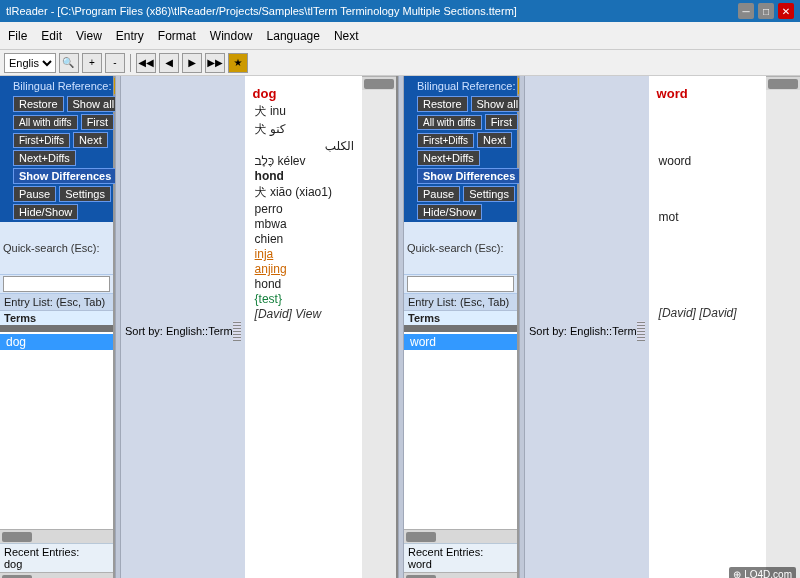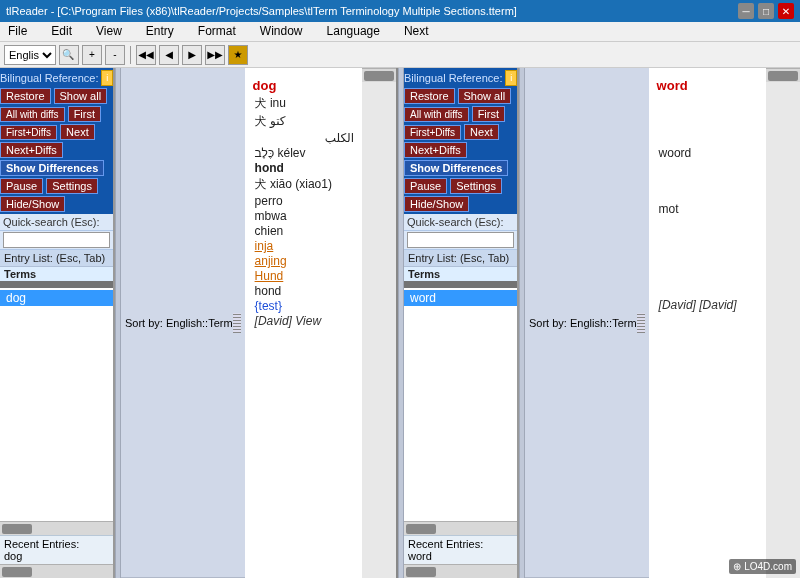--- a/index.html
+++ b/index.html
@@ -35,25 +35,26 @@
       font-size: 10px;
       cursor: pointer;
       display: flex;
       align-items: center;
       justify-content: center;
       border-radius: 2px;
     }
     
     .menu-bar {
       background: #f0f0f0;
-      height: 20px;
-      display: flex;
+      height: 28px;
+      display: flex;
+      align-items: center;
       border-bottom: 1px solid #ccc;
       padding: 0 2px;
-      gap: 12px;
+      gap: 2px;
     }
     .menu-item {
       padding: 2px 6px;
       cursor: pointer;
       font-size: 12px;
     }
     
     .toolbar {
       background: #f0f0f0;
       height: 26px;
@@ -93,32 +94,32 @@
       border-right: 2px solid #999;
     }
     .panel-left {
       width: 115px;
       min-width: 115px;
     }
     
     .panel-toolbar {
       background: #1155aa;
       color: white;
-      padding: 2px 0;
+      padding: 2px 13px;
     }
     .panel-toolbar-row {
       display: flex;
       align-items: center;
       gap: 3px;
       flex-wrap: nowrap;
       margin-bottom: 2px;
     }
     .panel-toolbar-row:last-child { margin-bottom: 0; }
     .pt-btn {
-      background: #7f1d1d;
+      background: #404040;
       color: white;
       border: 1px solid #6699ee;
       padding: 1px 5px;
       font-size: 11px;
       cursor: pointer;
       white-space: nowrap;
     }
     .pt-btn-bold {
       font-weight: bold;
       background: #2255aa;
@@ -135,21 +136,21 @@
       border: 1px solid #cc9900;
       display: flex;
       align-items: center;
       justify-content: center;
       font-size: 9px;
       cursor: pointer;
     }
     
     .quick-search-row {
       background: #dce8f8;
-      padding: 2px 3px;
+      padding: 20px 3px;
       display: flex;
       align-items: center;
       gap: 3px;
       border-bottom: 1px solid #b0c8e8;
     }
     .qs-label {
       font-size: 11px;
       color: #333;
       white-space: nowrap;
     }
@@ -221,21 +222,21 @@
     }
     .content-line {
       font-size: 12px;
       color: #222;
       margin: 1px 0;
       padding-left: 2px;
     }
     .content-line.orange { color: #cc6600; text-decoration: underline; }
     .content-line.bold { font-weight: bold; }
     .content-line.italic { font-style: italic; color: #333; }
-    .content-line.test { color: #1d4ed8; }
+    .content-line.test { color: #15803d; }
     
     .h-scroll {
       height: 14px;
       background: #d8d8d8;
       border-top: 1px solid #b0b0b0;
       display: flex;
       align-items: center;
     }
     .h-scroll-thumb {
       width: 30px;
@@ -394,21 +395,20 @@
       <div class="content-line">犬 کتو</div>
       <div class="content-line" style="direction:rtl;">الکلب</div>
       <div class="content-line">כֶּלֶב kélev</div>
       <div class="content-line bold">hond</div>
       <div class="content-line">犬 xiāo (xiao1)</div>
       <div class="content-line">perro</div>
       <div class="content-line">mbwa</div>
       <div class="content-line">chien</div>
       <div class="content-line orange">inja</div>
       <div class="content-line orange">anjing</div>
-      <div class="content-line orange">Hund</div>
       <div class="content-line">hond</div>
       <div class="content-line test">{test}</div>
       <div class="content-line italic" style="font-style:italic;">[David] <em>View</em></div>
     </div>
 
     <div class="h-scroll">
       <div class="h-scroll-thumb"></div>
     </div>
   </div>
 

